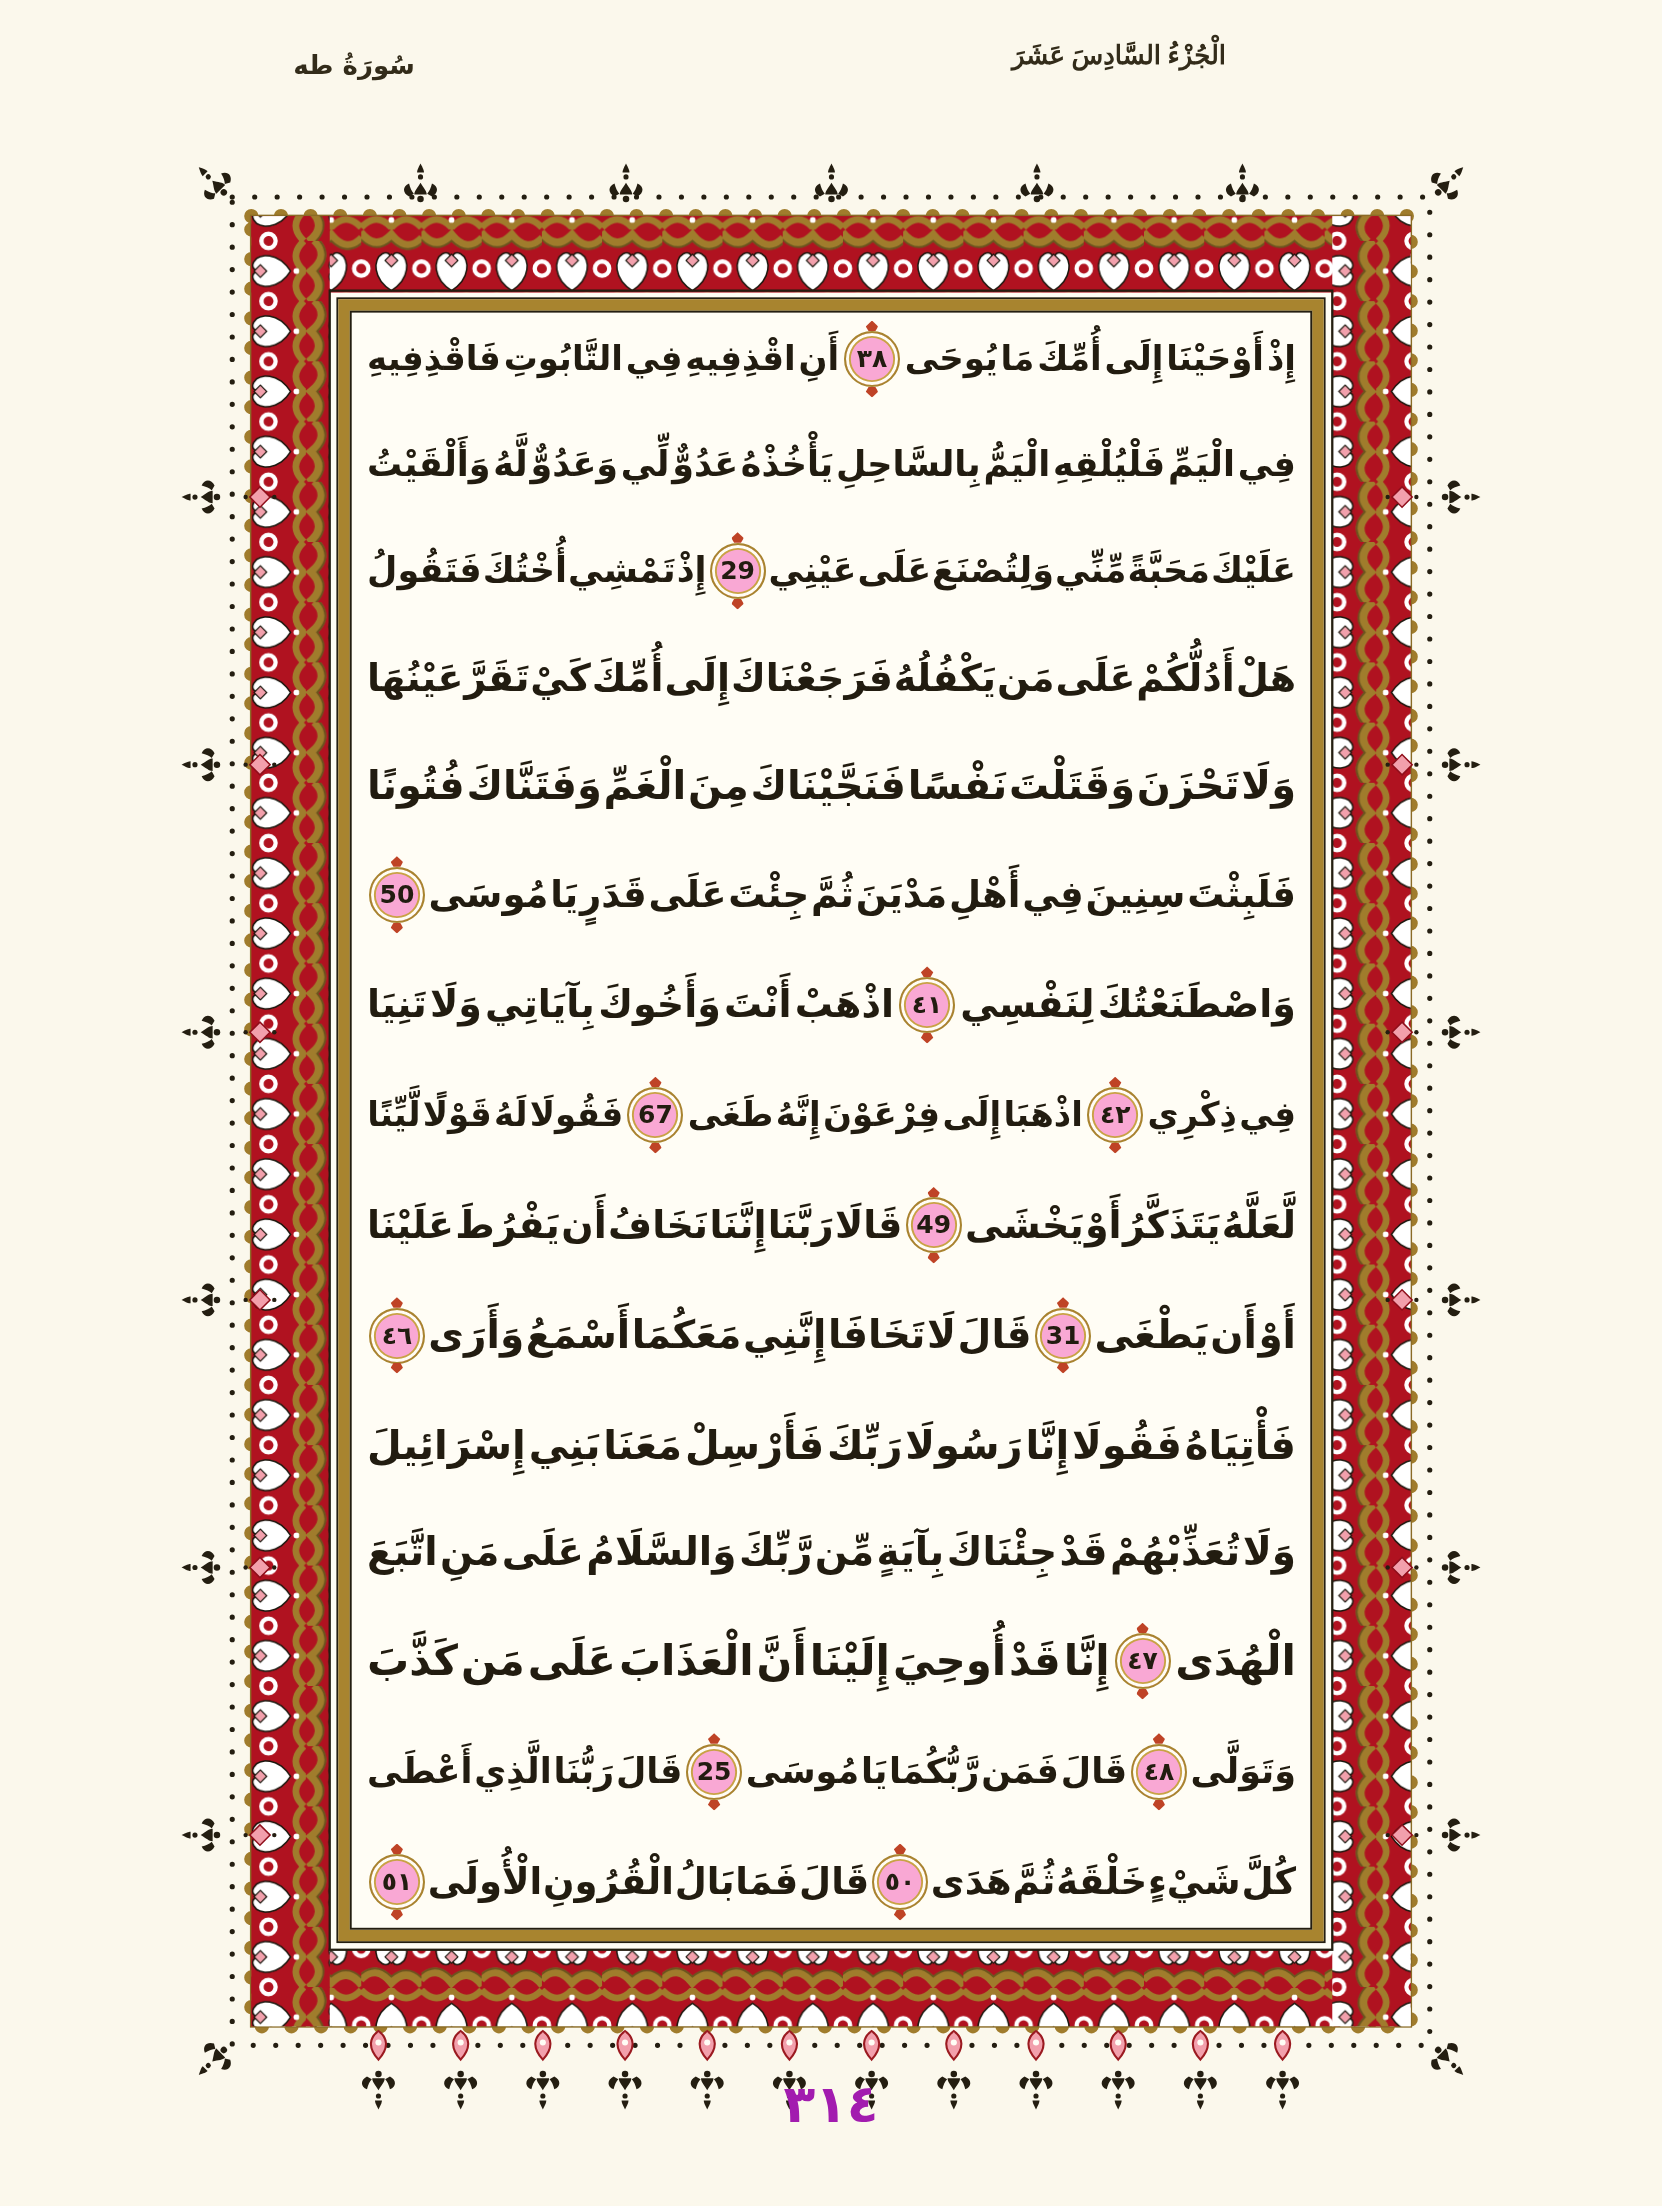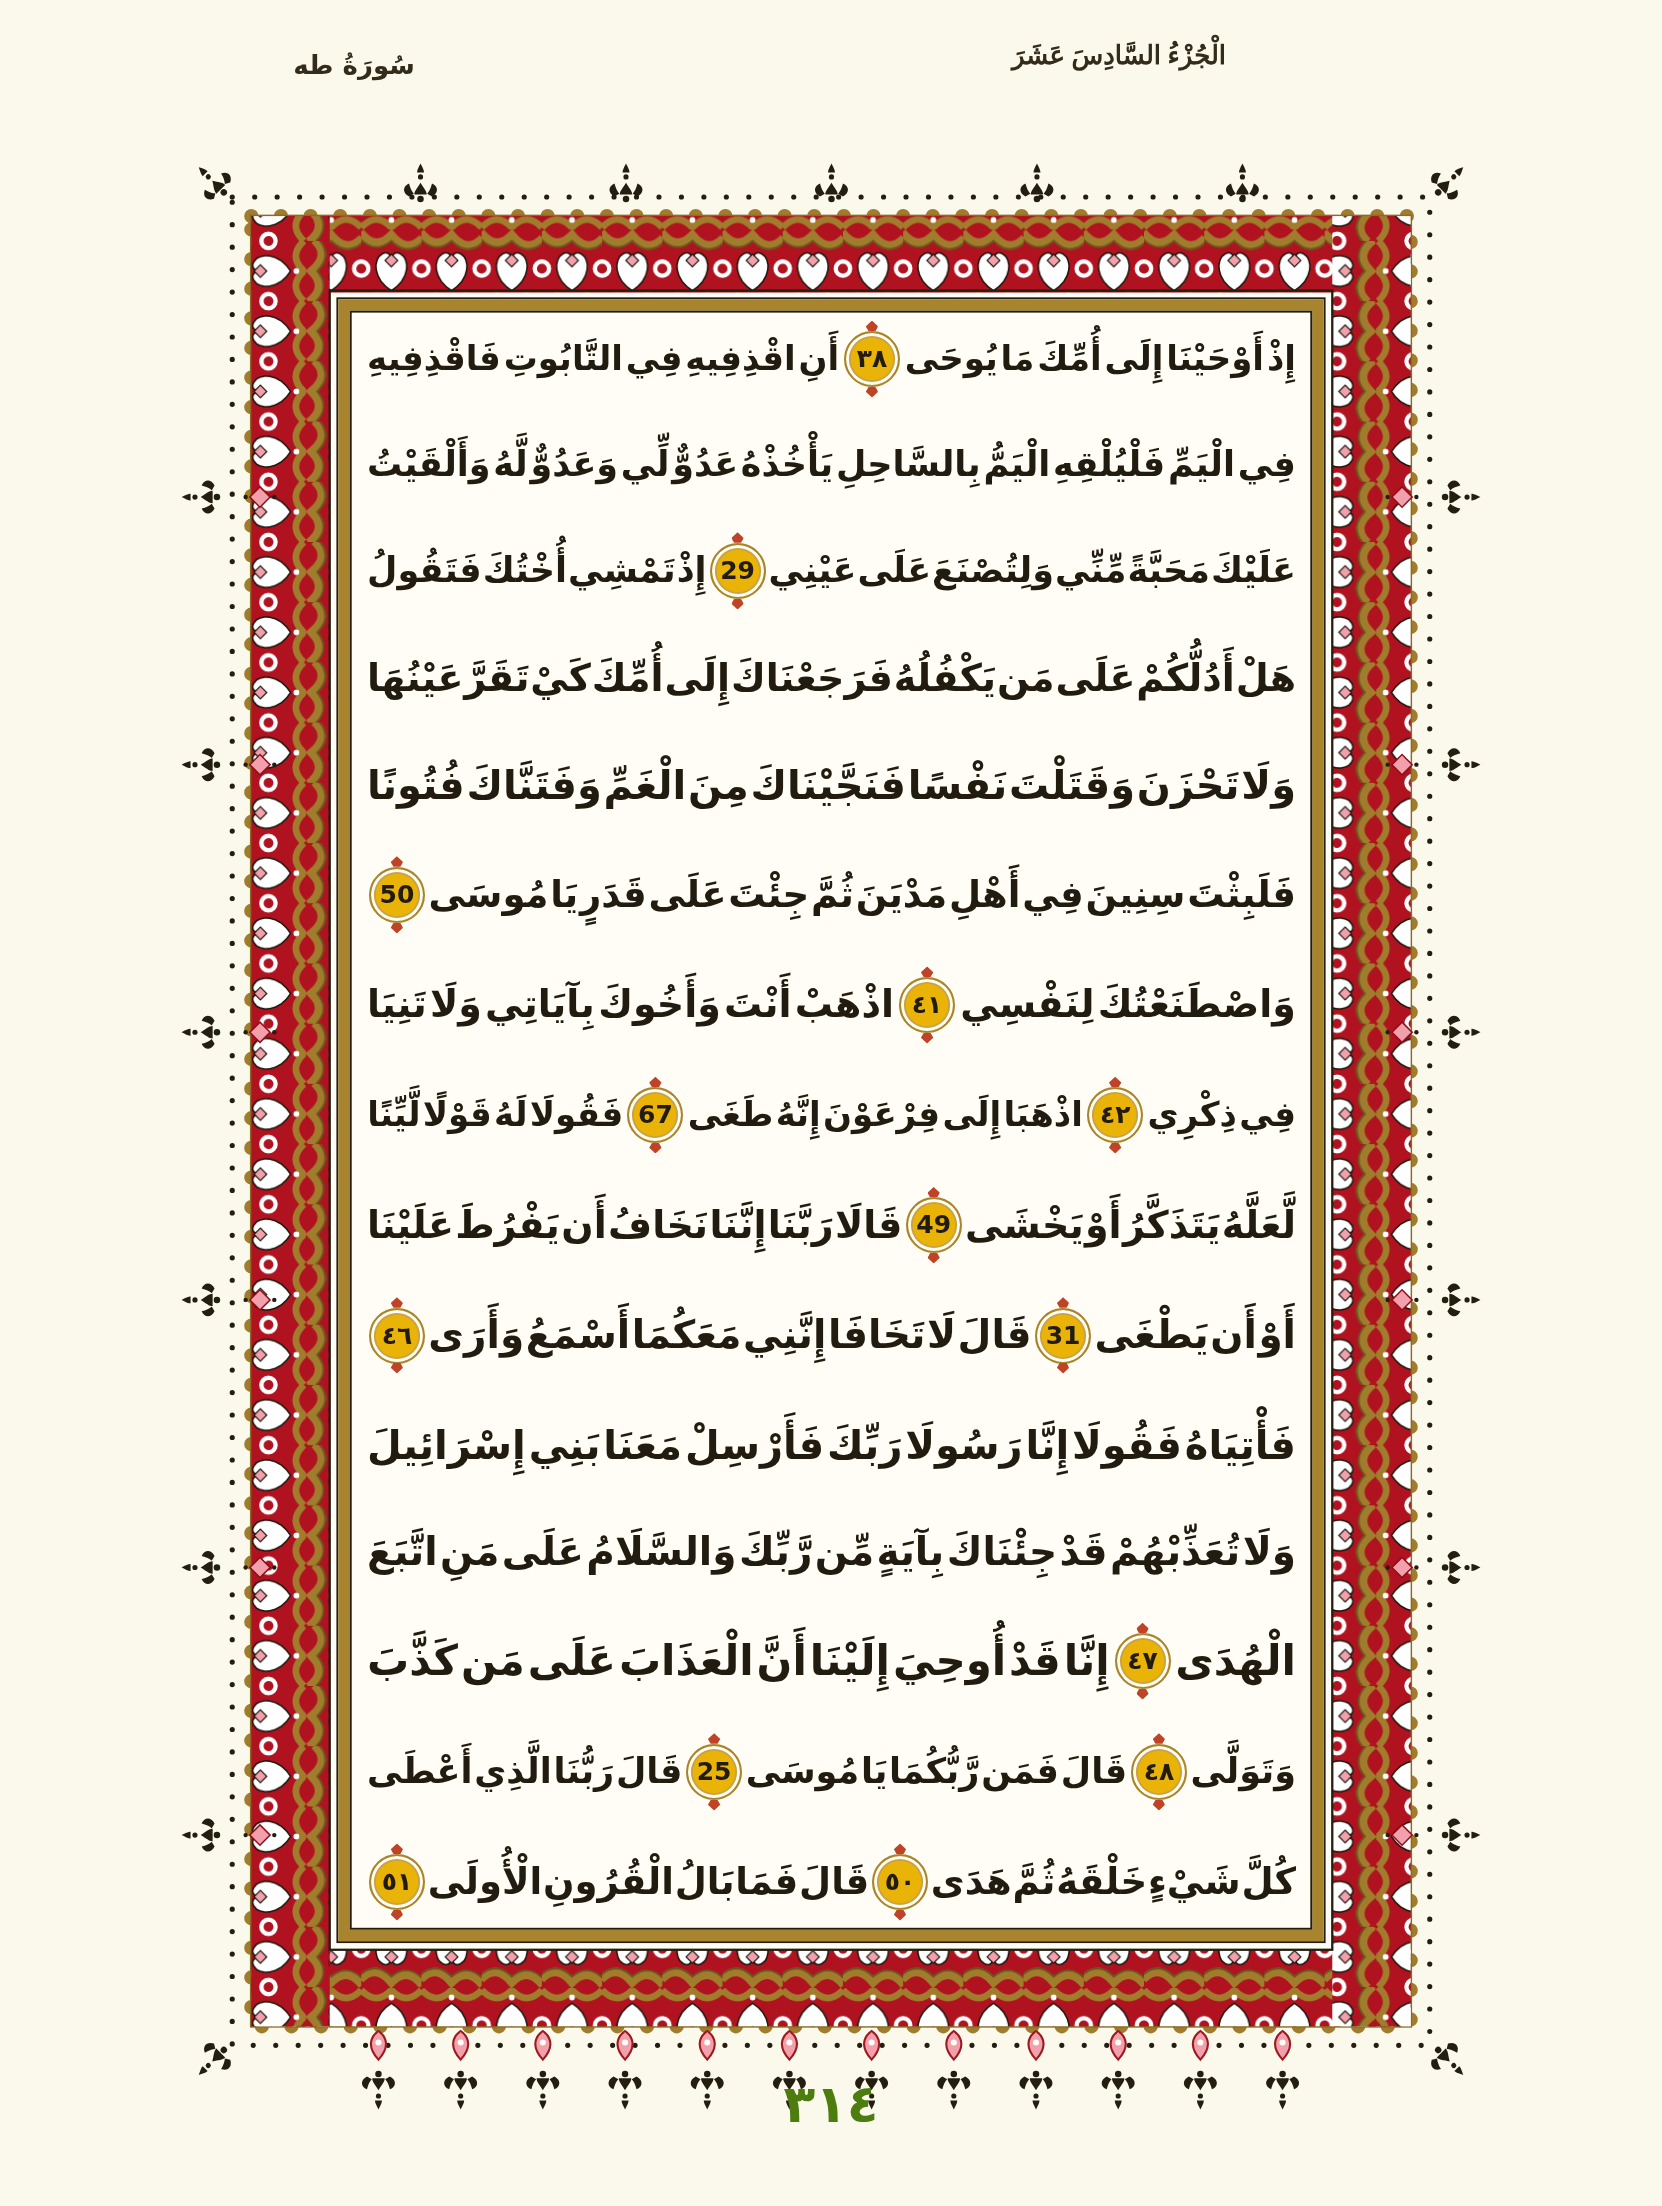--- a/index.html
+++ b/index.html
@@ -46,21 +46,21 @@
     white-space:nowrap;
   }
   .line .w{display:inline-block;}
   .vm{
     display:inline-flex;
     align-items:center;
     justify-content:center;
     flex:0 0 auto;
     width:52px;height:52px;
     border-radius:50%;
-    background:#eab308;
+    background:#f9a8d4;
     border:2.9px solid #a8842f;
     box-shadow: inset 0 0 0 2.9px #fffdf5, inset 0 0 0 4.8px #c9a245;
     font-size:25px;
     font-weight:bold;
     color:#221c10;
     position:relative;
     margin:0 1.9px;
   }
   .vm::before,.vm::after{
     content:"";
@@ -73,21 +73,21 @@
   }
   .vm::before{top:-12.4px;}
   .vm::after{bottom:-12.4px;transform:translateX(-50%) scaleY(-1);}
   .pagenum{
     position:absolute;
     left:0;right:0;
     top:2074px;
     text-align:center;
     font-size:52px;
     font-weight:bold;
-    color:#4d7c0f;
+    color:#a21caf;
     z-index:2;
   }
 </style>
 </head>
 <body>
 
 <div class="page">
 
   <div class="hdr hdr-right">الْجُزْءُ السَّادِسَ عَشَرَ</div>
   <div class="hdr hdr-left">سُورَةُ طه</div>

